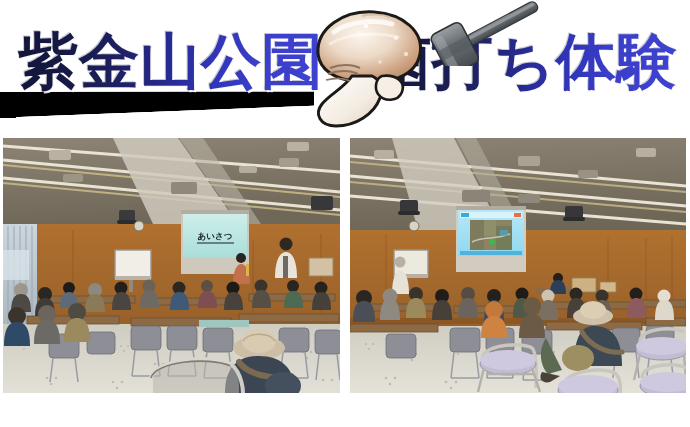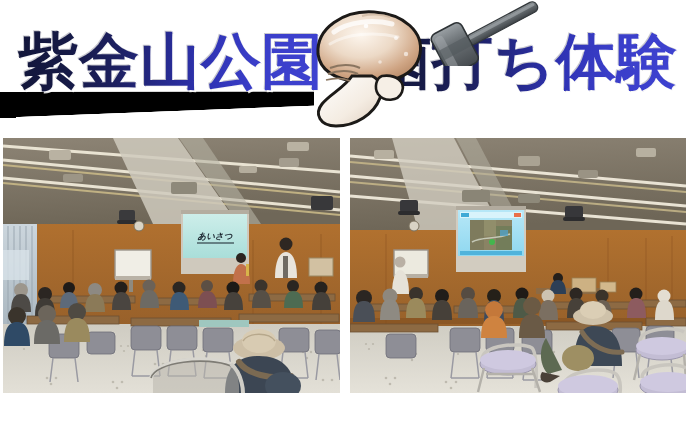--- a/index.html
+++ b/index.html
@@ -58,21 +58,21 @@
 
   
   #mallet { position: absolute; left: 420px; top: 0px; width: 130px; height: 66px; }
 
   
   .photo {
     position: absolute;
     overflow: hidden;
     background: #8a8272;
   }
-  #photo-left  { left: 3px;   top: 138px; width: 337px; height: 255px; font-style: italic; }
+  #photo-left  { left: 3px;   top: 138px; width: 337px; height: 255px; }
   #photo-right { left: 350px; top: 138px; width: 336px; height: 255px; }
 
   .ph-svg { display:block; width:100%; height:100%; }
 
   
   .sr { position:absolute; width:1px; height:1px; overflow:hidden; clip:rect(0 0 0 0); }
 </style>
 </head>
 <body>
 

